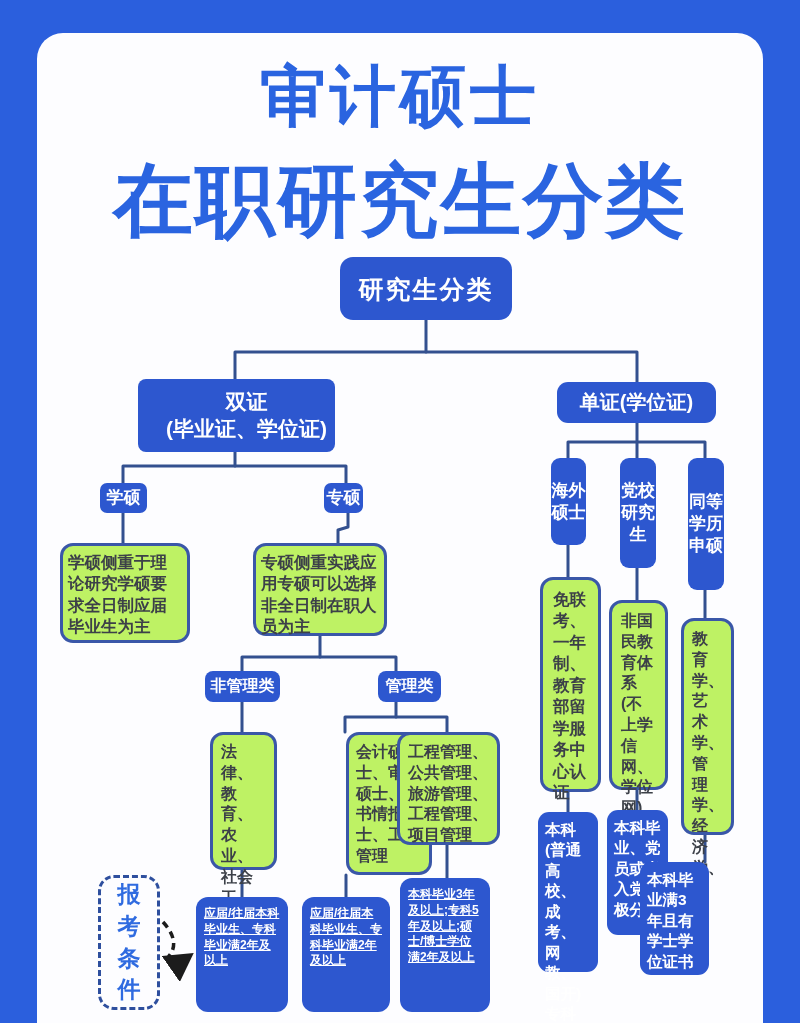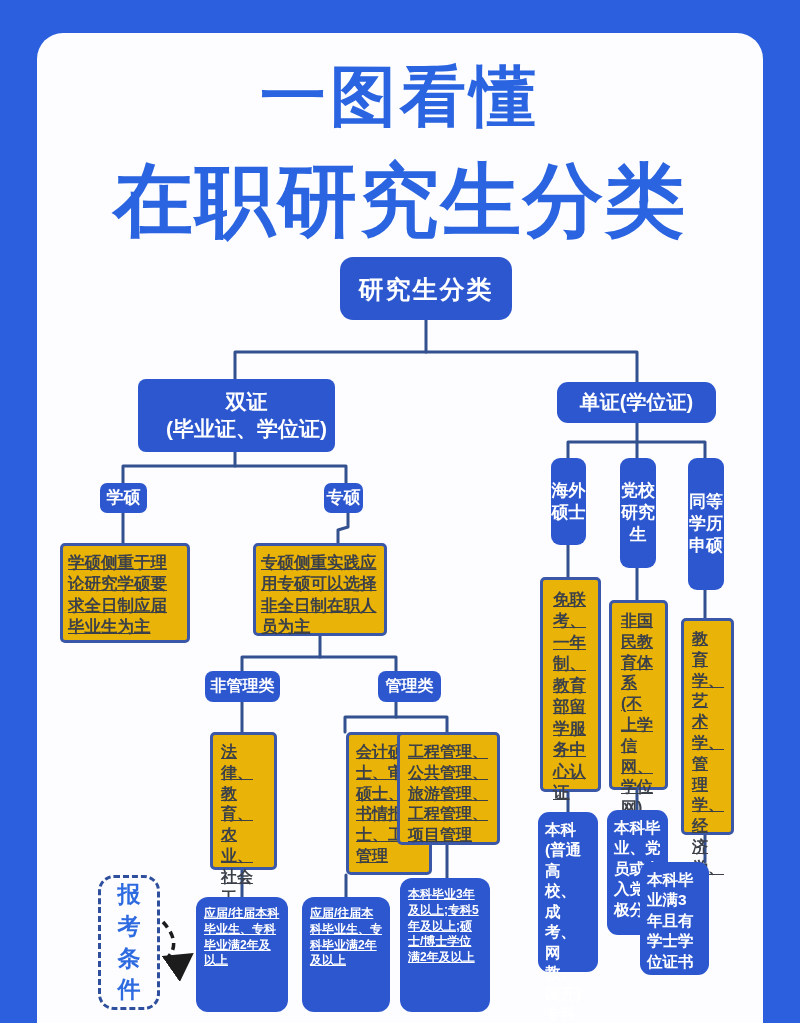--- a/index.html
+++ b/index.html
@@ -23,23 +23,23 @@
   #title2 {
     left:37px; top:148px; width:726px; text-align:center;
     font-size:80px; letter-spacing:2px; color:#2a64e0;
   }
   .bluebox {
     position:absolute; background:#2d57cf; color:#ffffff;
     border-radius:10px; display:flex; align-items:center; justify-content:center;
     text-align:center; word-break:break-all; line-height:1.28;
   }
   .whitebox {
-    position:absolute; background:#eab308; color:#3c4048;
-    border:3px solid #3a57a8; border-radius:5px;
-    word-break:break-all; line-height:1.3; text-align:left;text-decoration:underline;
+    position:absolute; background:#bef264; color:#3c4048;
+    border:3px solid #3a57a8; border-radius:13px;
+    word-break:break-all; line-height:1.3; text-align:left;
   }
   #svg-lines { position:absolute; left:0; top:0; }
   #node-root { left:340px; top:257px; width:172px; height:63px; font-size:25px; border-radius:13px; letter-spacing:2px;}
   #node-dual { left:138px; top:379px; width:197px; height:73px; font-size:21px;
                justify-content:flex-start; text-align:center; padding-left:28px; white-space:pre-line; border-radius:8px;}
   #node-single { left:557px; top:382px; width:159px; height:41px; font-size:20px; border-radius:11px;}
   #node-xueshuo { left:100px; top:483px; width:47px; height:30px; font-size:17px; border-radius:7px;}
   #node-zhuanshuo { left:324px; top:483px; width:39px; height:30px; font-size:17px; border-radius:7px;}
   #box-xueshuo-desc { left:60px; top:543px; width:130px; height:100px; font-size:16.5px; padding:6px 5px;}
   #box-zhuanshuo-desc { left:253px; top:543px; width:134px; height:93px; font-size:16.5px; padding:6px 5px;}
@@ -70,21 +70,21 @@
     color:#2f6be0; font-size:23px; line-height:1.38;
     display:flex; align-items:center; justify-content:center;
     word-break:break-all; text-align:center; padding:6px 16px;
   }
 </style>
 </head>
 <body>
 
 <div id="card"></div>
 
-<div class="abs" id="title1">一图看懂</div>
+<div class="abs" id="title1">审计硕士</div>
 <div class="abs" id="title2">在职研究生分类</div>
 
 <svg id="svg-lines" width="800" height="1023">
   <g fill="none" stroke="#33508f" stroke-width="3" stroke-linejoin="round" stroke-linecap="round">
     <polyline points="426,320 426,352"></polyline>
     <polyline points="235,379 235,352 637,352 637,382"></polyline>
     <polyline points="235,452 235,466"></polyline>
     <polyline points="123,483 123,466 346,466 346,483"></polyline>
     <polyline points="123,513 123,543"></polyline>
     <polyline points="348,513 348,527 338,530 338,543"></polyline>

